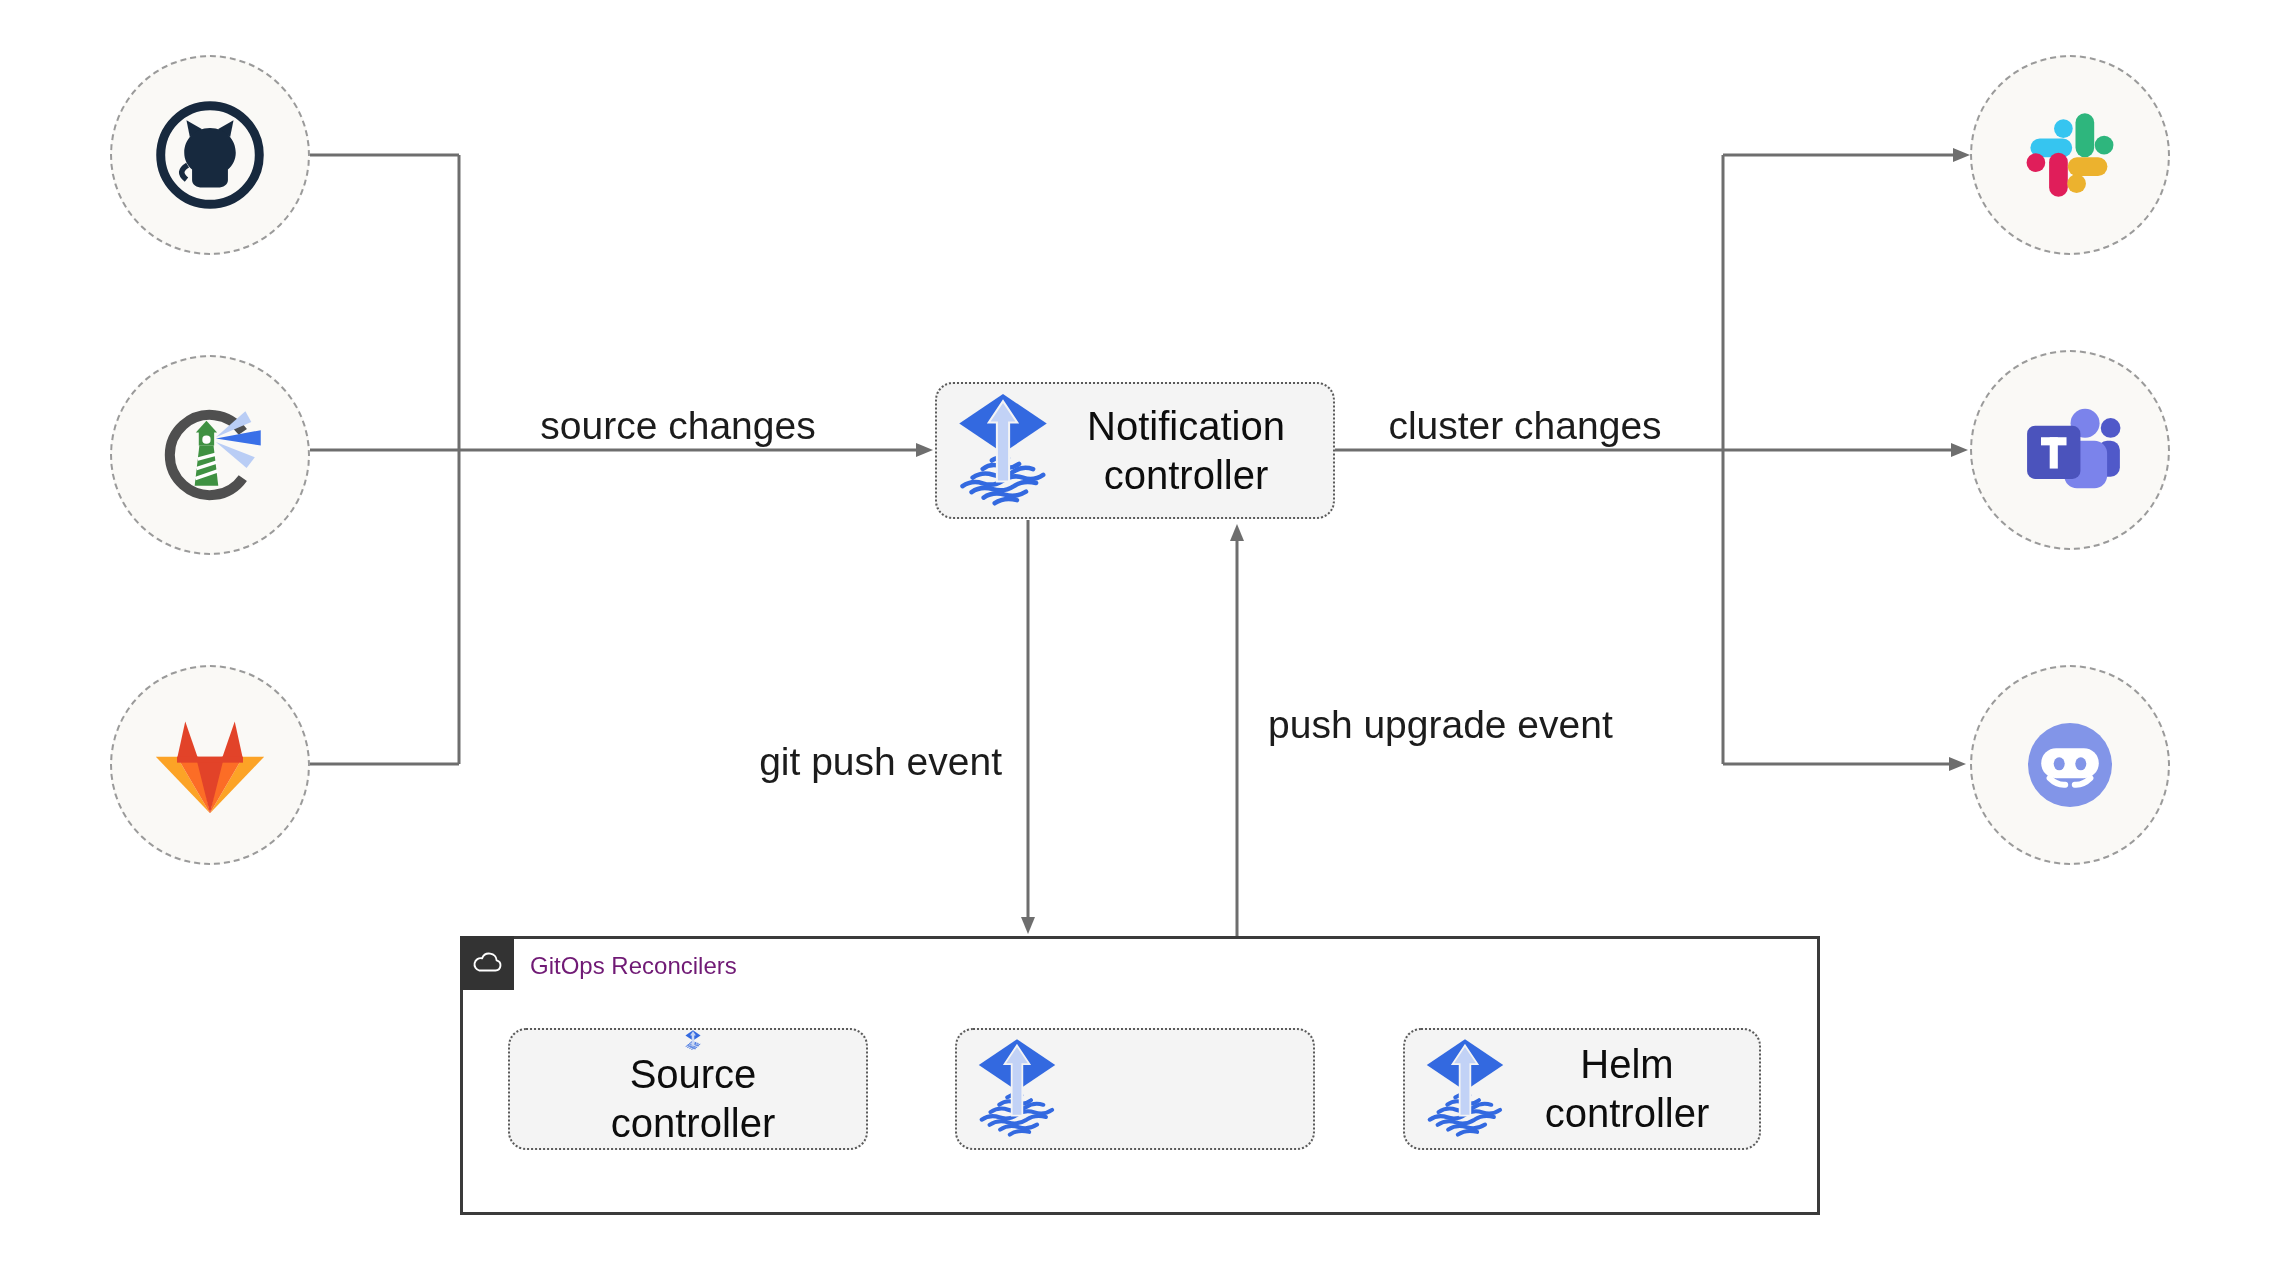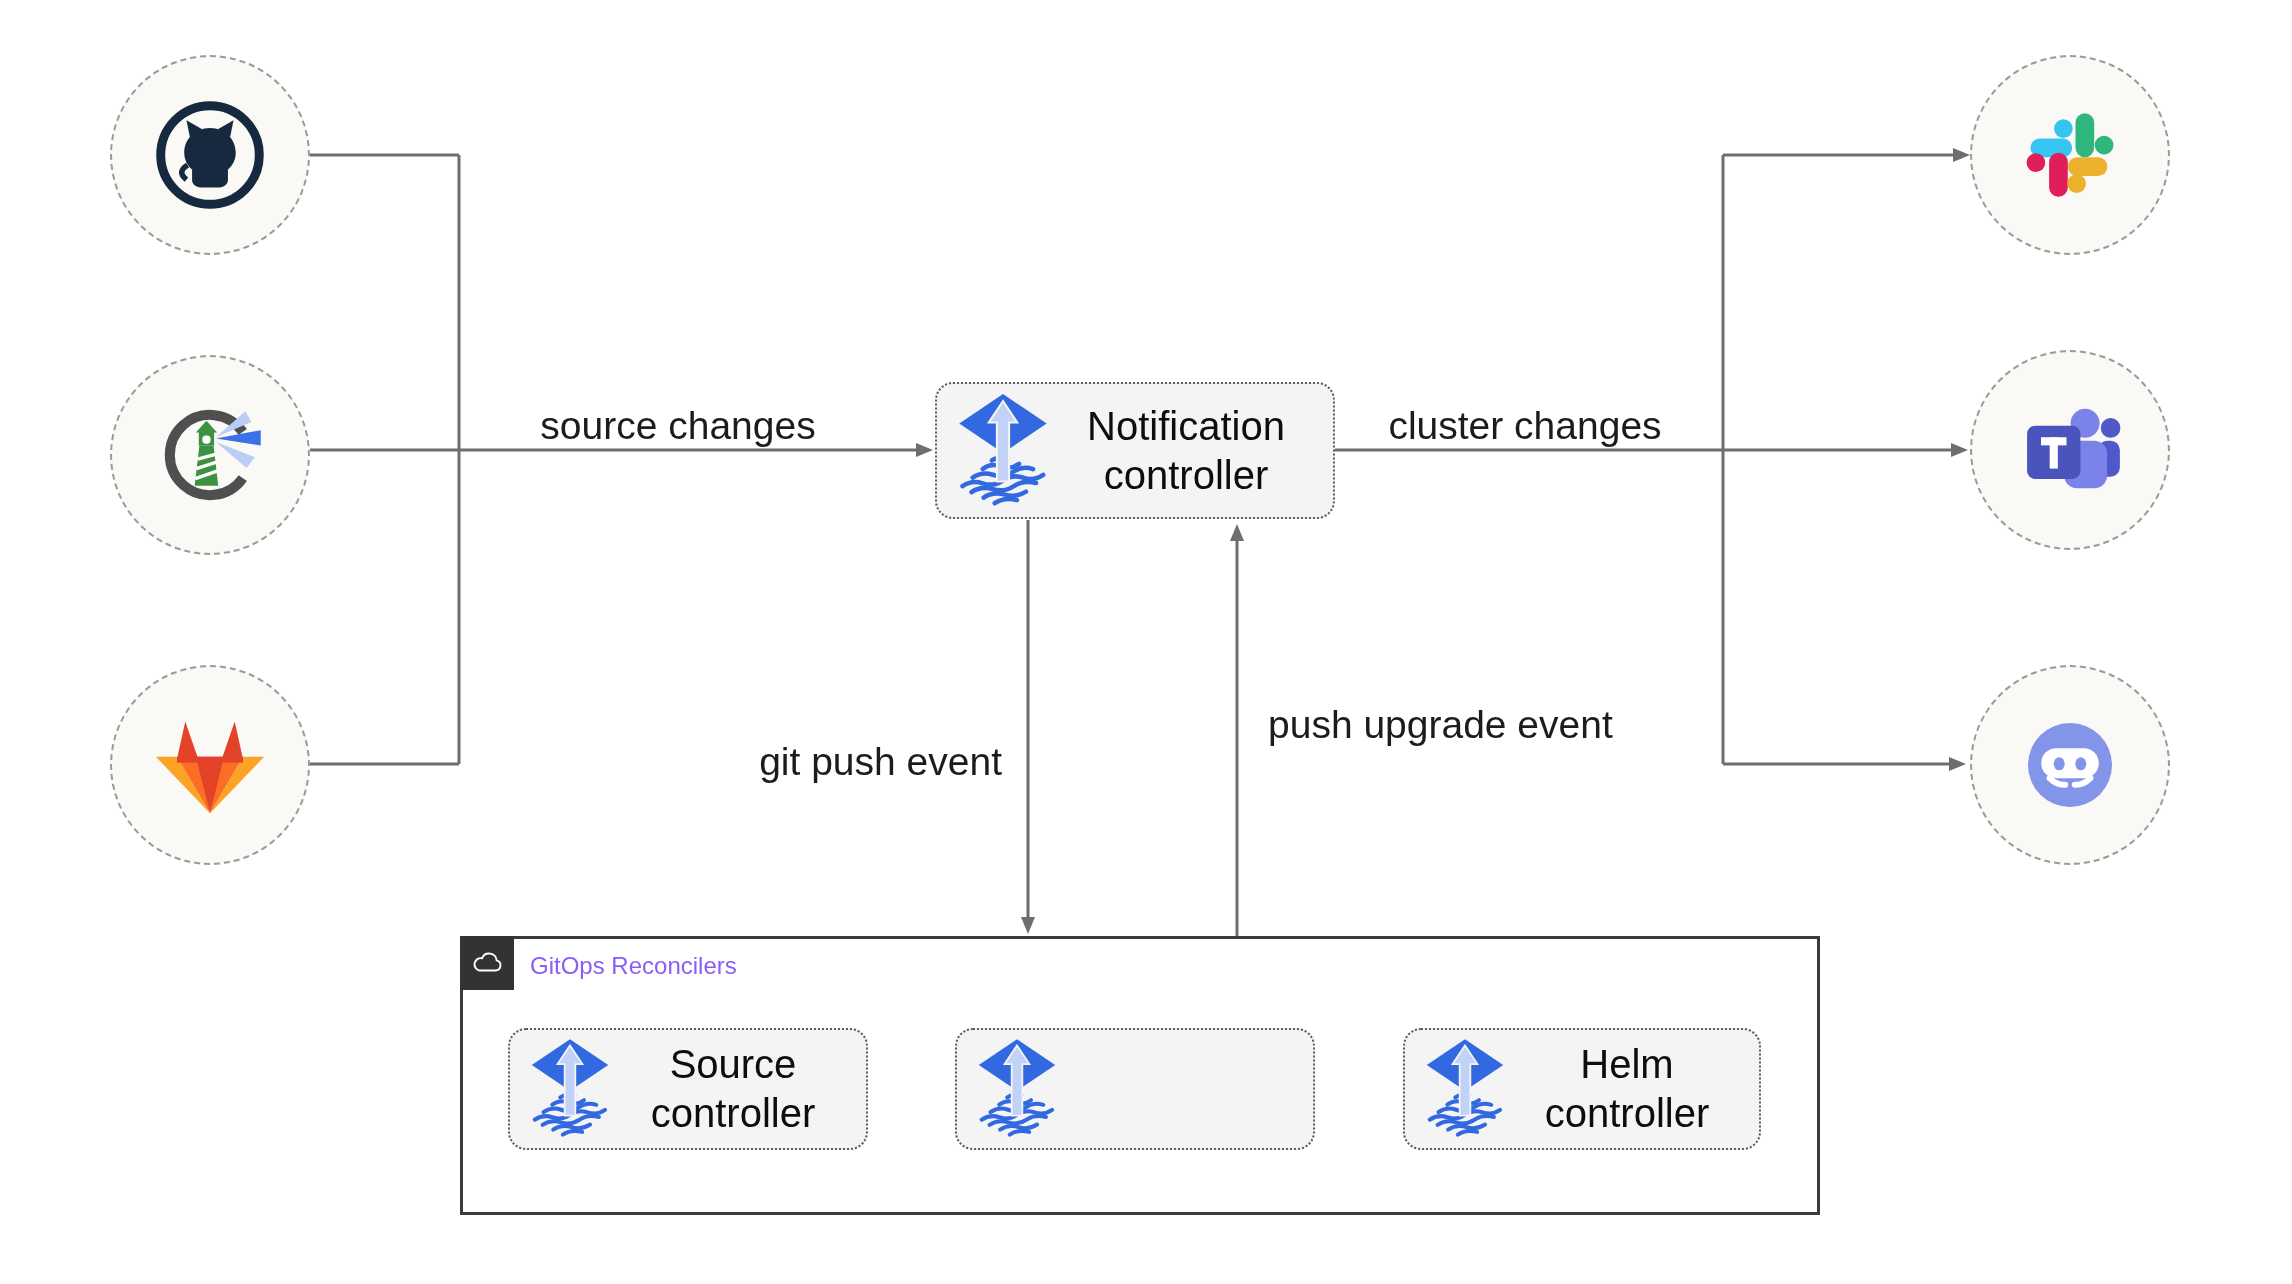--- a/index.html
+++ b/index.html
@@ -24,21 +24,21 @@
   .center-x{transform:translateX(-50%);}
   .right-align{transform:translateX(-100%);}
   .gitops{
     position:absolute;left:460px;top:936px;width:1360px;height:279px;box-sizing:border-box;
     border:3px solid #3b3b3b;background:#ffffff;z-index:2;
   }
   .gitops-tab{
     position:absolute;left:-3px;top:-3px;width:54px;height:54px;background:#333333;
     display:flex;align-items:center;justify-content:center;
   }
-  .gitops-title{position:absolute;left:67px;top:13px;font-size:24px;color:#8b5cf6;}
+  .gitops-title{position:absolute;left:67px;top:13px;font-size:24px;color:#701a75;}
 </style>
 </head>
 <body>
 
 <div class="canvas">
 
   <svg class="wires" width="2292" height="1284" viewBox="0 0 2292 1284">
     <g fill="none" stroke-width="3" stroke="#6e6e6e">
       <path d="M310,155 H459"></path>
       <path d="M310,450 H918"></path>
@@ -189,21 +189,21 @@
   <div class="edge-label" style="left:1268px;top:703px;">push upgrade event</div>
 
   <div class="gitops">
     <div class="gitops-tab">
       <svg width="34" height="34" viewBox="0 0 36 36">
         <path d="M10,26 h17 a5.5,5.5 0 0 0 1.2,-10.8 a8,8 0 0 0 -15.4,-2.2 a6.6,6.6 0 0 0 -2.8,13 z" fill="none" stroke="#ffffff" stroke-width="2" stroke-linejoin="round"></path>
       </svg>
     </div>
     <div class="gitops-title">GitOps Reconcilers</div>
 
-    <div class="ctrl-box" style="left:45px;top:89px;width:360px;height:122px;">
+    <div class="ctrl-box" style="left:45px;top:89px;width:360px;height:122px;flex-direction:column;">
       <svg width="80" height="104" viewBox="0 0 90 116">
         <polygon points="45,2 88,31 45,60 2,31" fill="#3369e0"></polygon>
         <g fill="none" stroke-width="4.5" stroke-linecap="round" transform="rotate(-8 45 88)" stroke="#3369e0">
           <path d="M37,66 q8,-4 16,0"></path>
           <path d="M27,73 q9,-5 18,0 q9,5 18,0"></path>
           <path d="M16,80 q10,-5 20,0 q10,5 20,0 q10,-5 20,0"></path>
           <path d="M5,87 q10,-5 20,0 q10,5 20,0 q10,-5 20,0 q10,5 20,0"></path>
           <path d="M13,94 q10,-5 21,0 q10,5 21,0 q10,-5 22,0"></path>
           <path d="M24,101 q10,-5 21,0 q10,5 21,0"></path>
           <path d="M34,108 q10,-5 22,0"></path>

